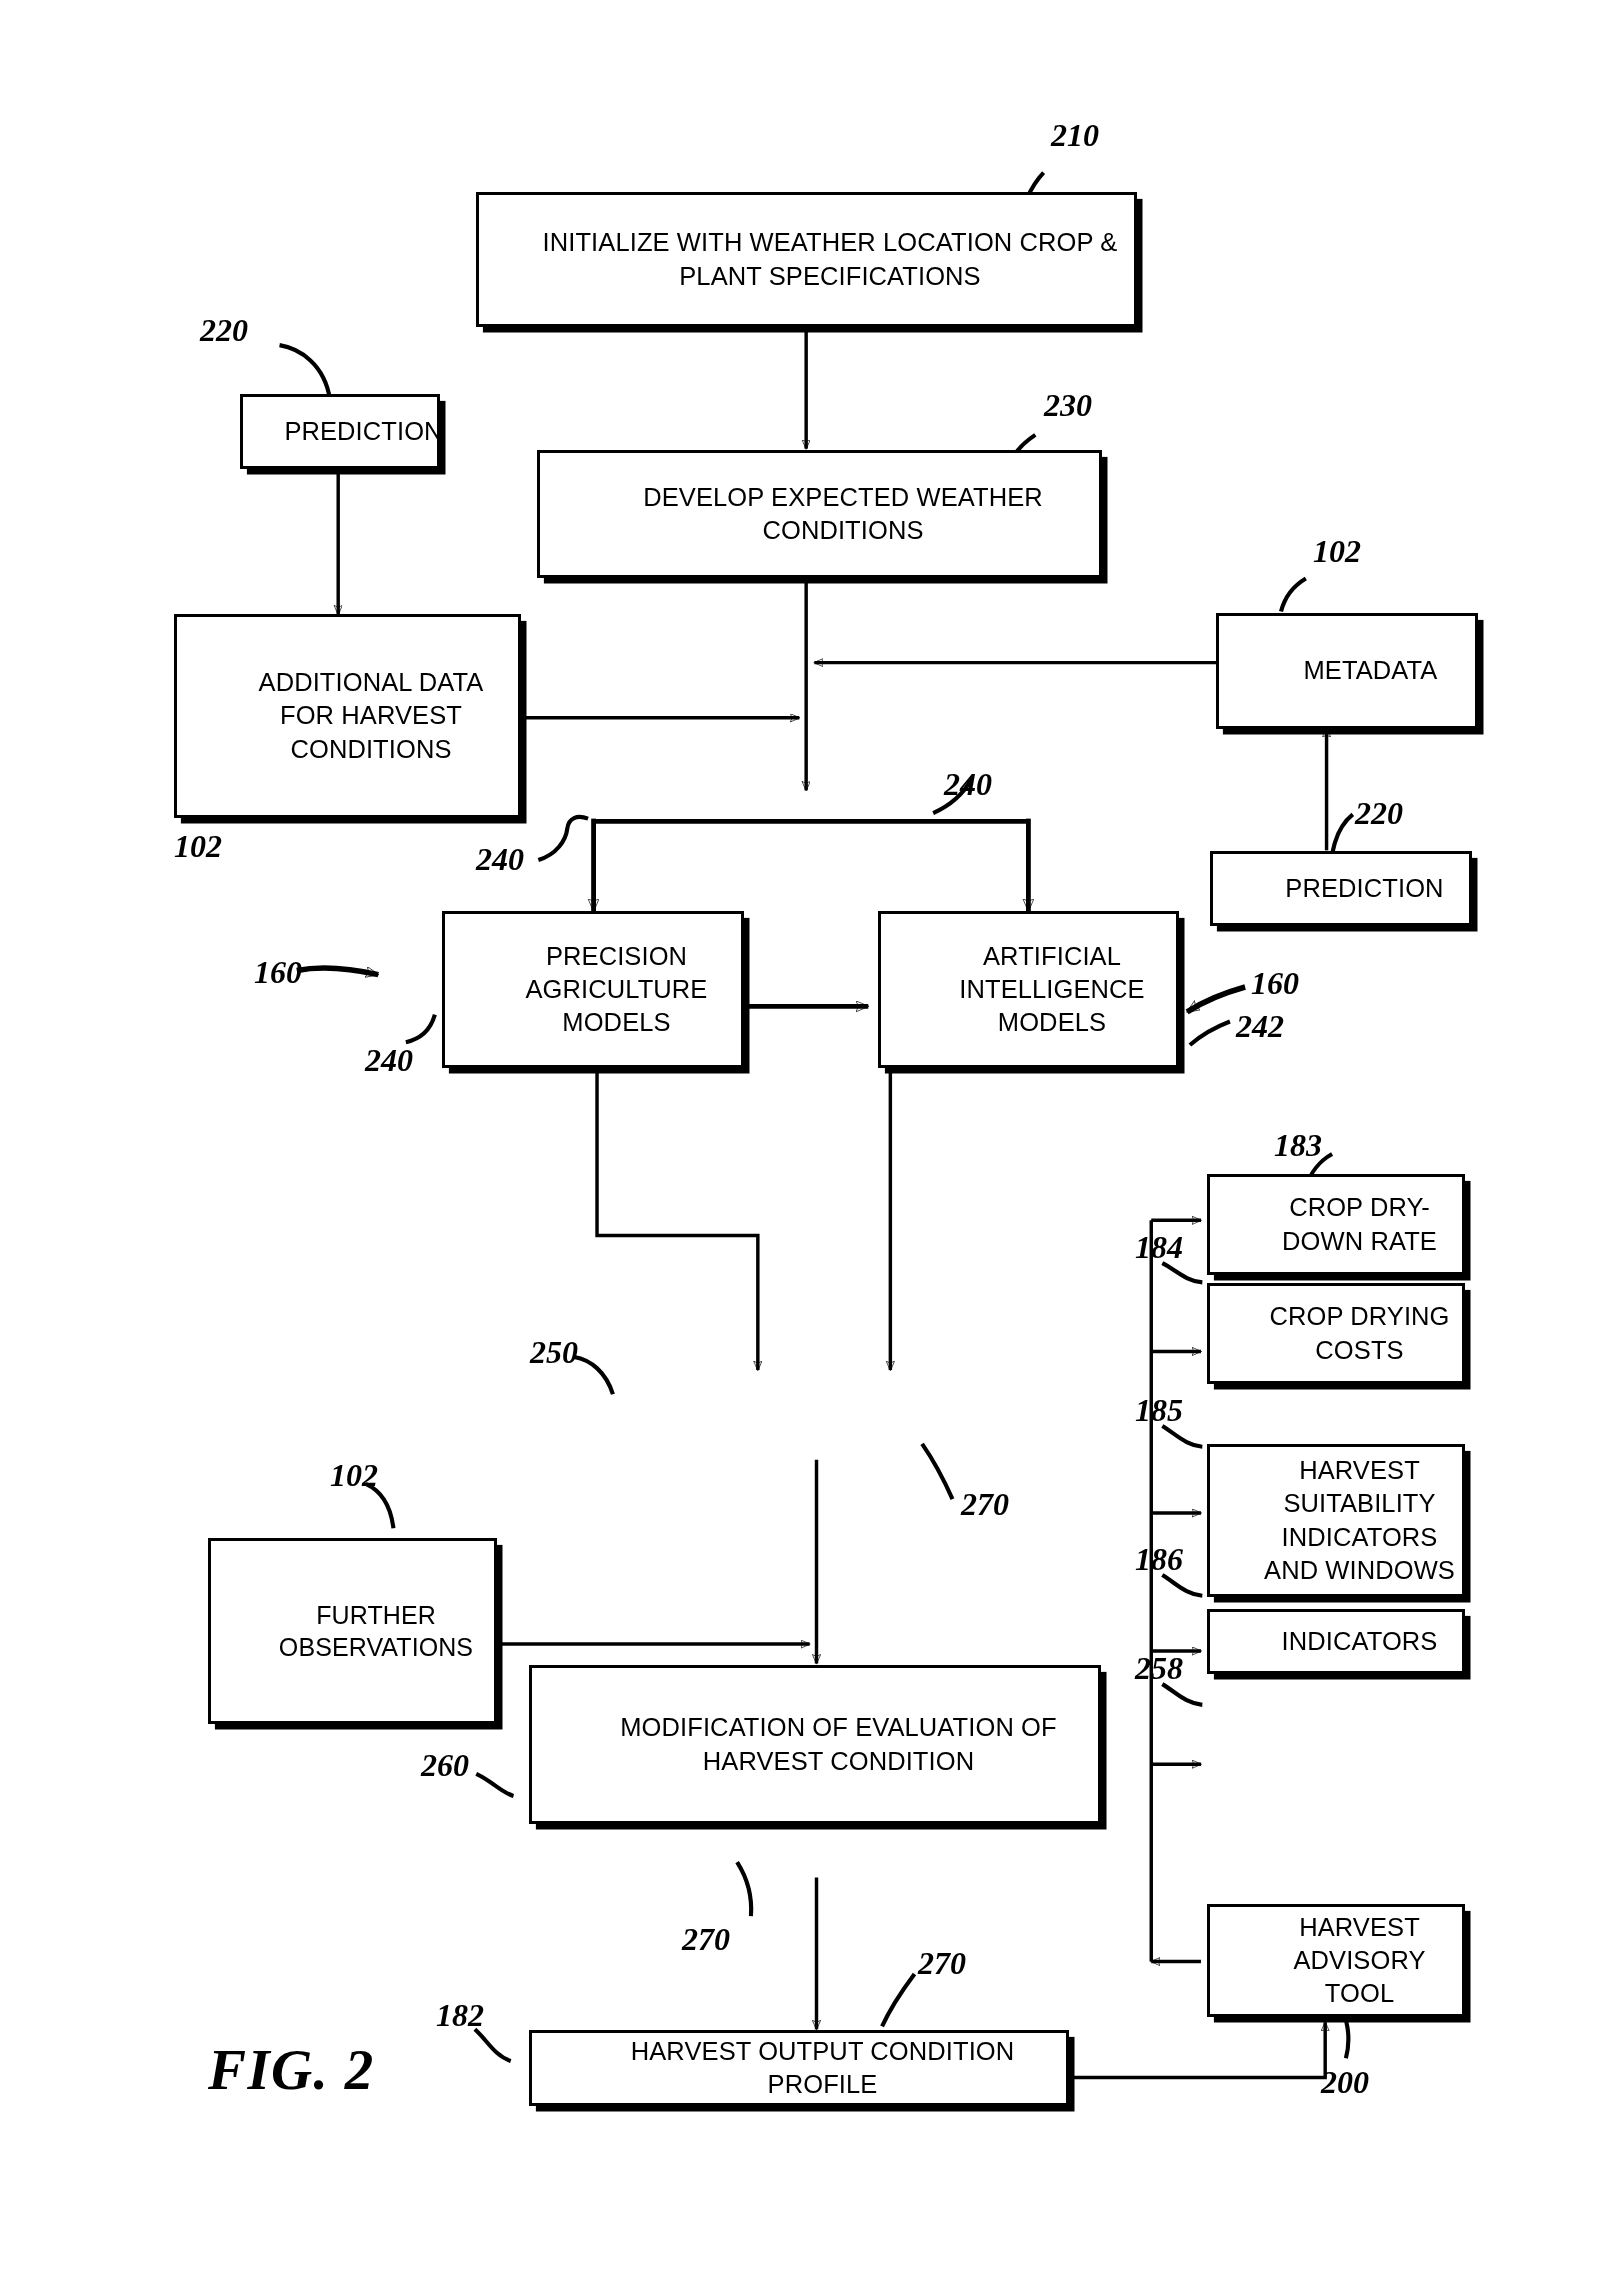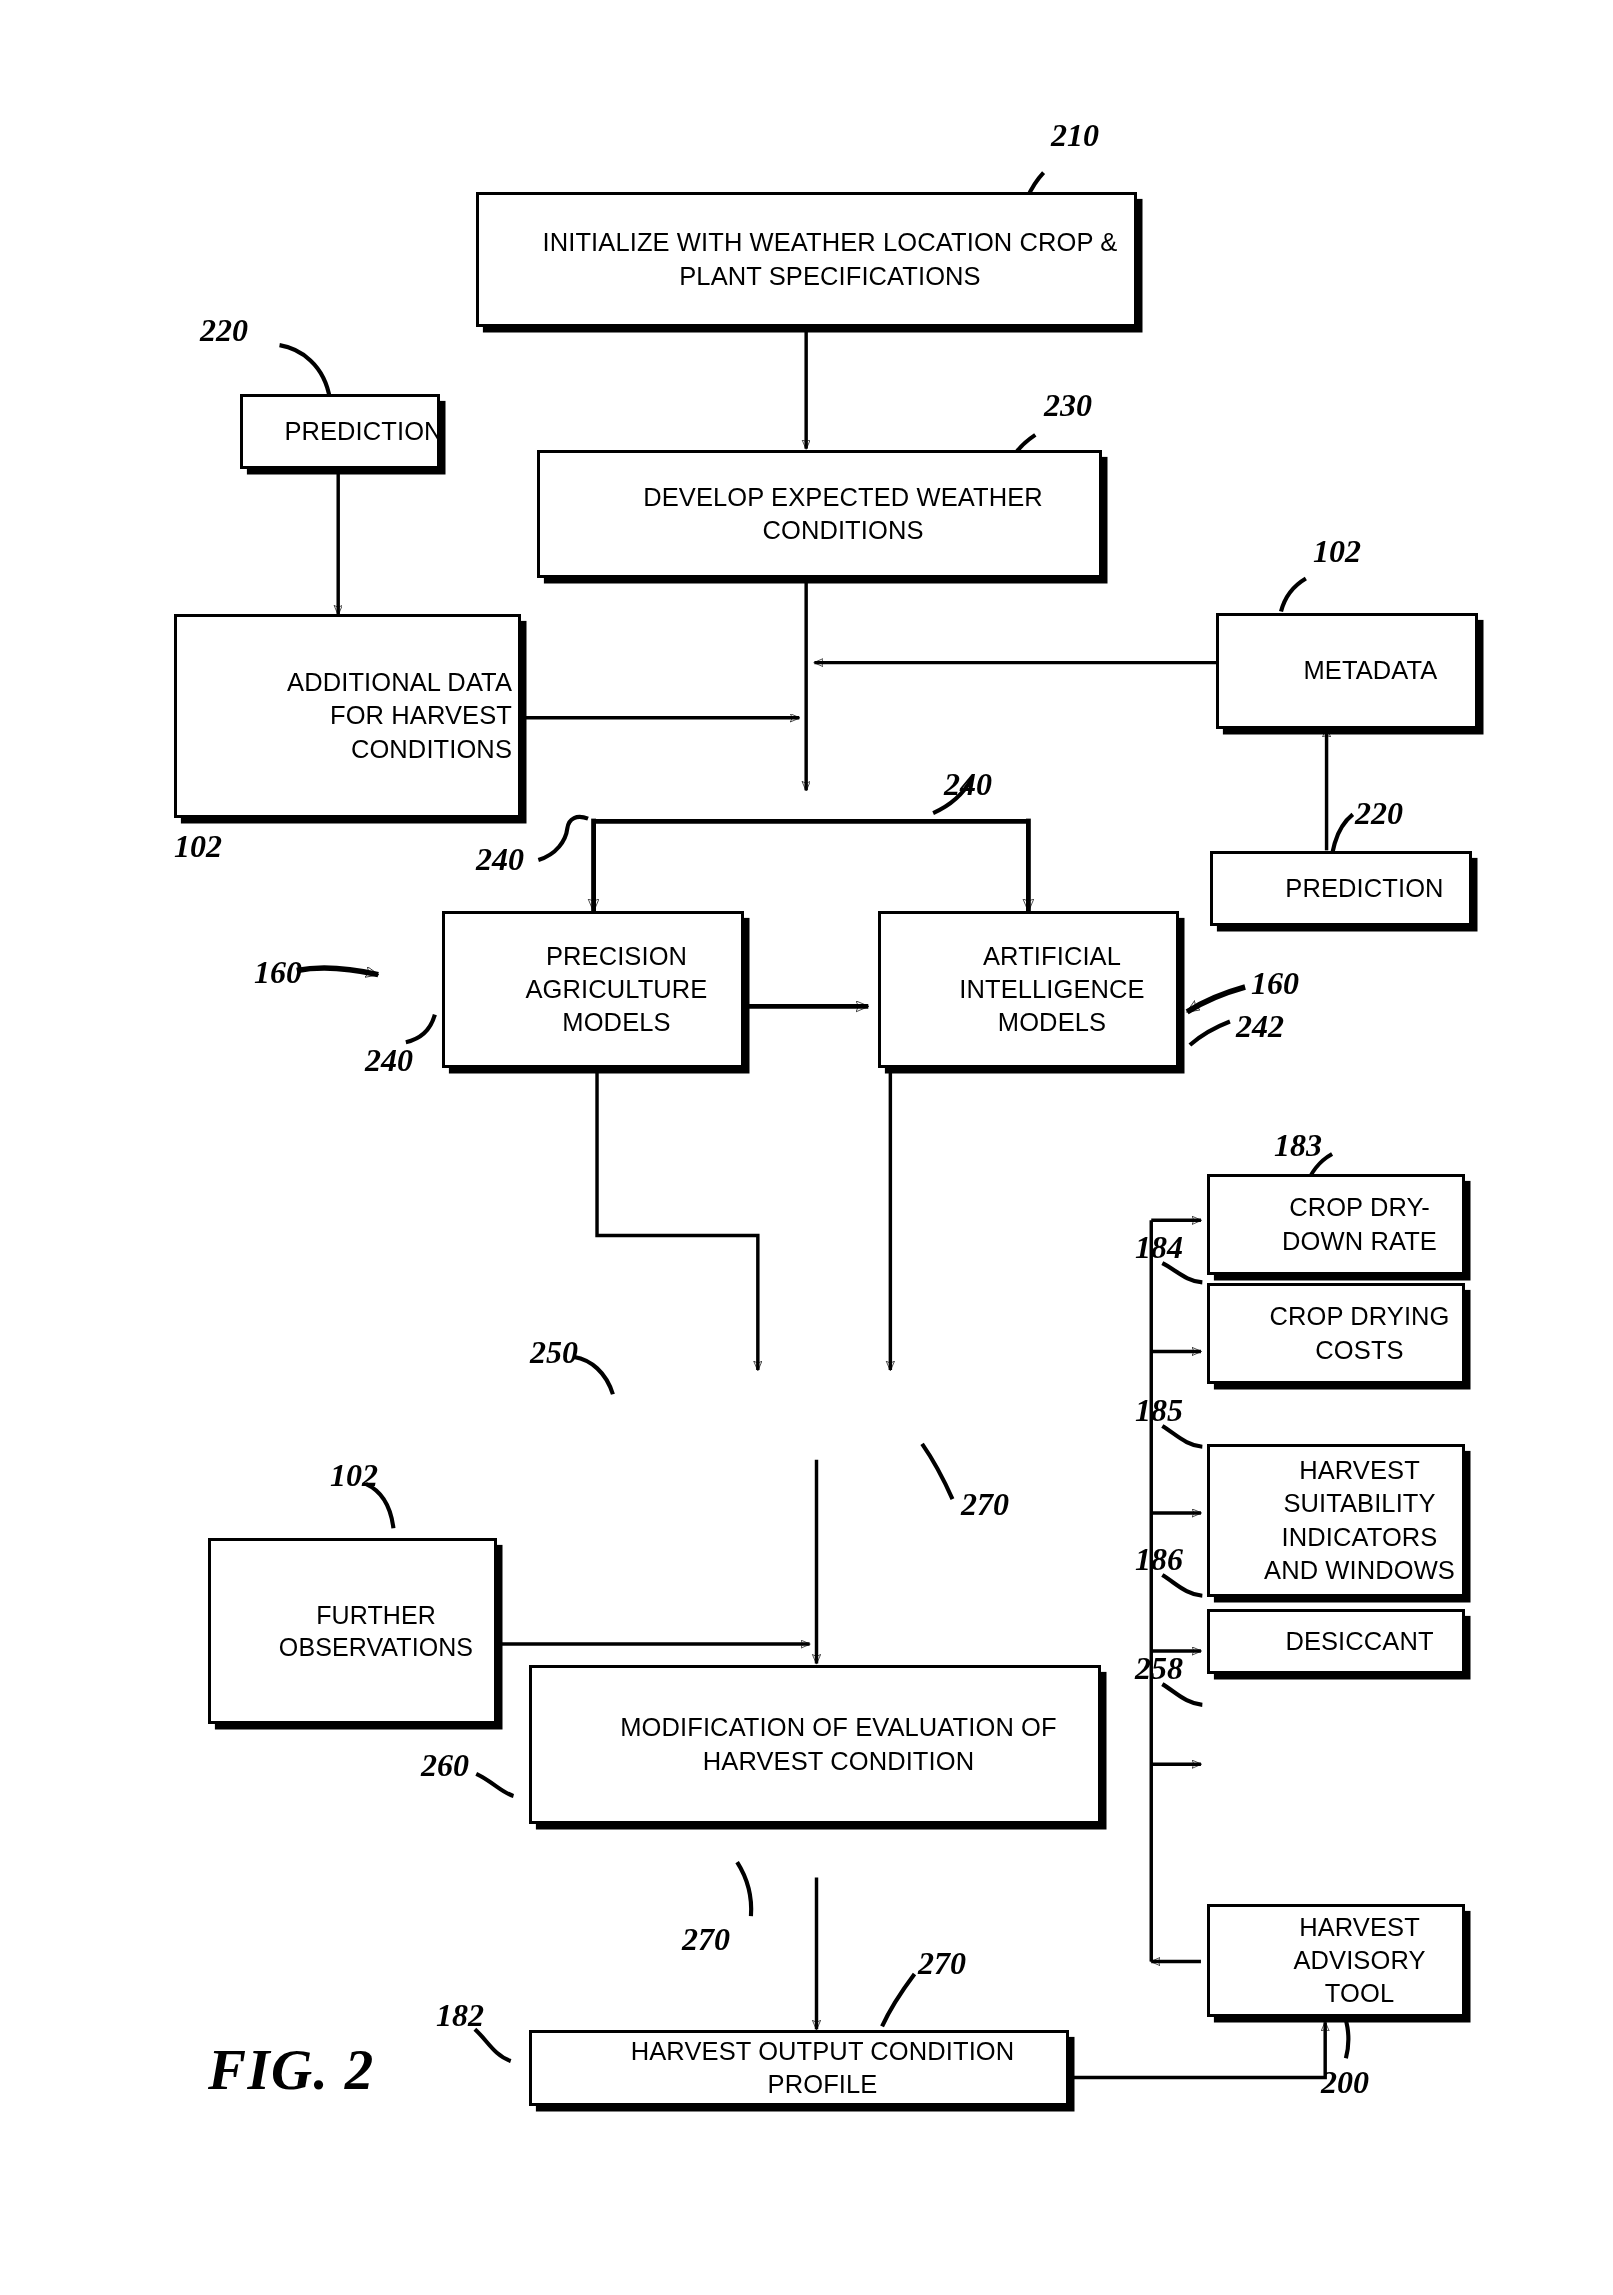--- a/index.html
+++ b/index.html
@@ -138,21 +138,21 @@
   </div>
 
   <div class="box" style="left:240px;top:394px;width:200px;height:75px;font-size:25.5px;">
     <span>PREDICTION</span>
   </div>
 
   <div class="box" style="left:537px;top:450px;width:565px;height:128px;font-size:25.5px;">
     <span>DEVELOP EXPECTED WEATHER CONDITIONS</span>
   </div>
 
-  <div class="box" style="left:174px;top:614px;width:347px;height:204px;font-size:25.5px;text-align:right;">
+  <div class="box" style="left:174px;top:614px;width:347px;height:204px;font-size:25.5px;">
     <span>ADDITIONAL DATA FOR HARVEST CONDITIONS</span>
   </div>
 
   <div class="box" style="left:1216px;top:613px;width:262px;height:116px;font-size:25.5px;">
     <span>METADATA</span>
   </div>
 
   <div class="box" style="left:1210px;top:851px;width:262px;height:75px;font-size:25.5px;">
     <span>PREDICTION</span>
   </div>
@@ -184,21 +184,21 @@
 
   <div class="box" style="left:1207px;top:1283px;width:258px;height:101px;font-size:25.5px;">
     <span>CROP DRYING COSTS</span>
   </div>
 
   <div class="box" style="left:1207px;top:1444px;width:258px;height:153px;font-size:25.5px;">
     <span>HARVEST SUITABILITY INDICATORS AND WINDOWS</span>
   </div>
 
   <div class="box" style="left:1207px;top:1609px;width:258px;height:65px;font-size:25.5px;">
-    <span>DESICCANT</span>
+    <span>INDICATORS</span>
   </div>
 
 
   <div class="box" style="left:1207px;top:1904px;width:258px;height:113px;font-size:25.5px;">
     <span>HARVEST ADVISORY TOOL</span>
   </div>
 
   <div class="ref" style="left:1051px;top:117px;">210</div>
   <div class="ref" style="left:200px;top:312px;">220</div>
   <div class="ref" style="left:1044px;top:387px;">230</div>

